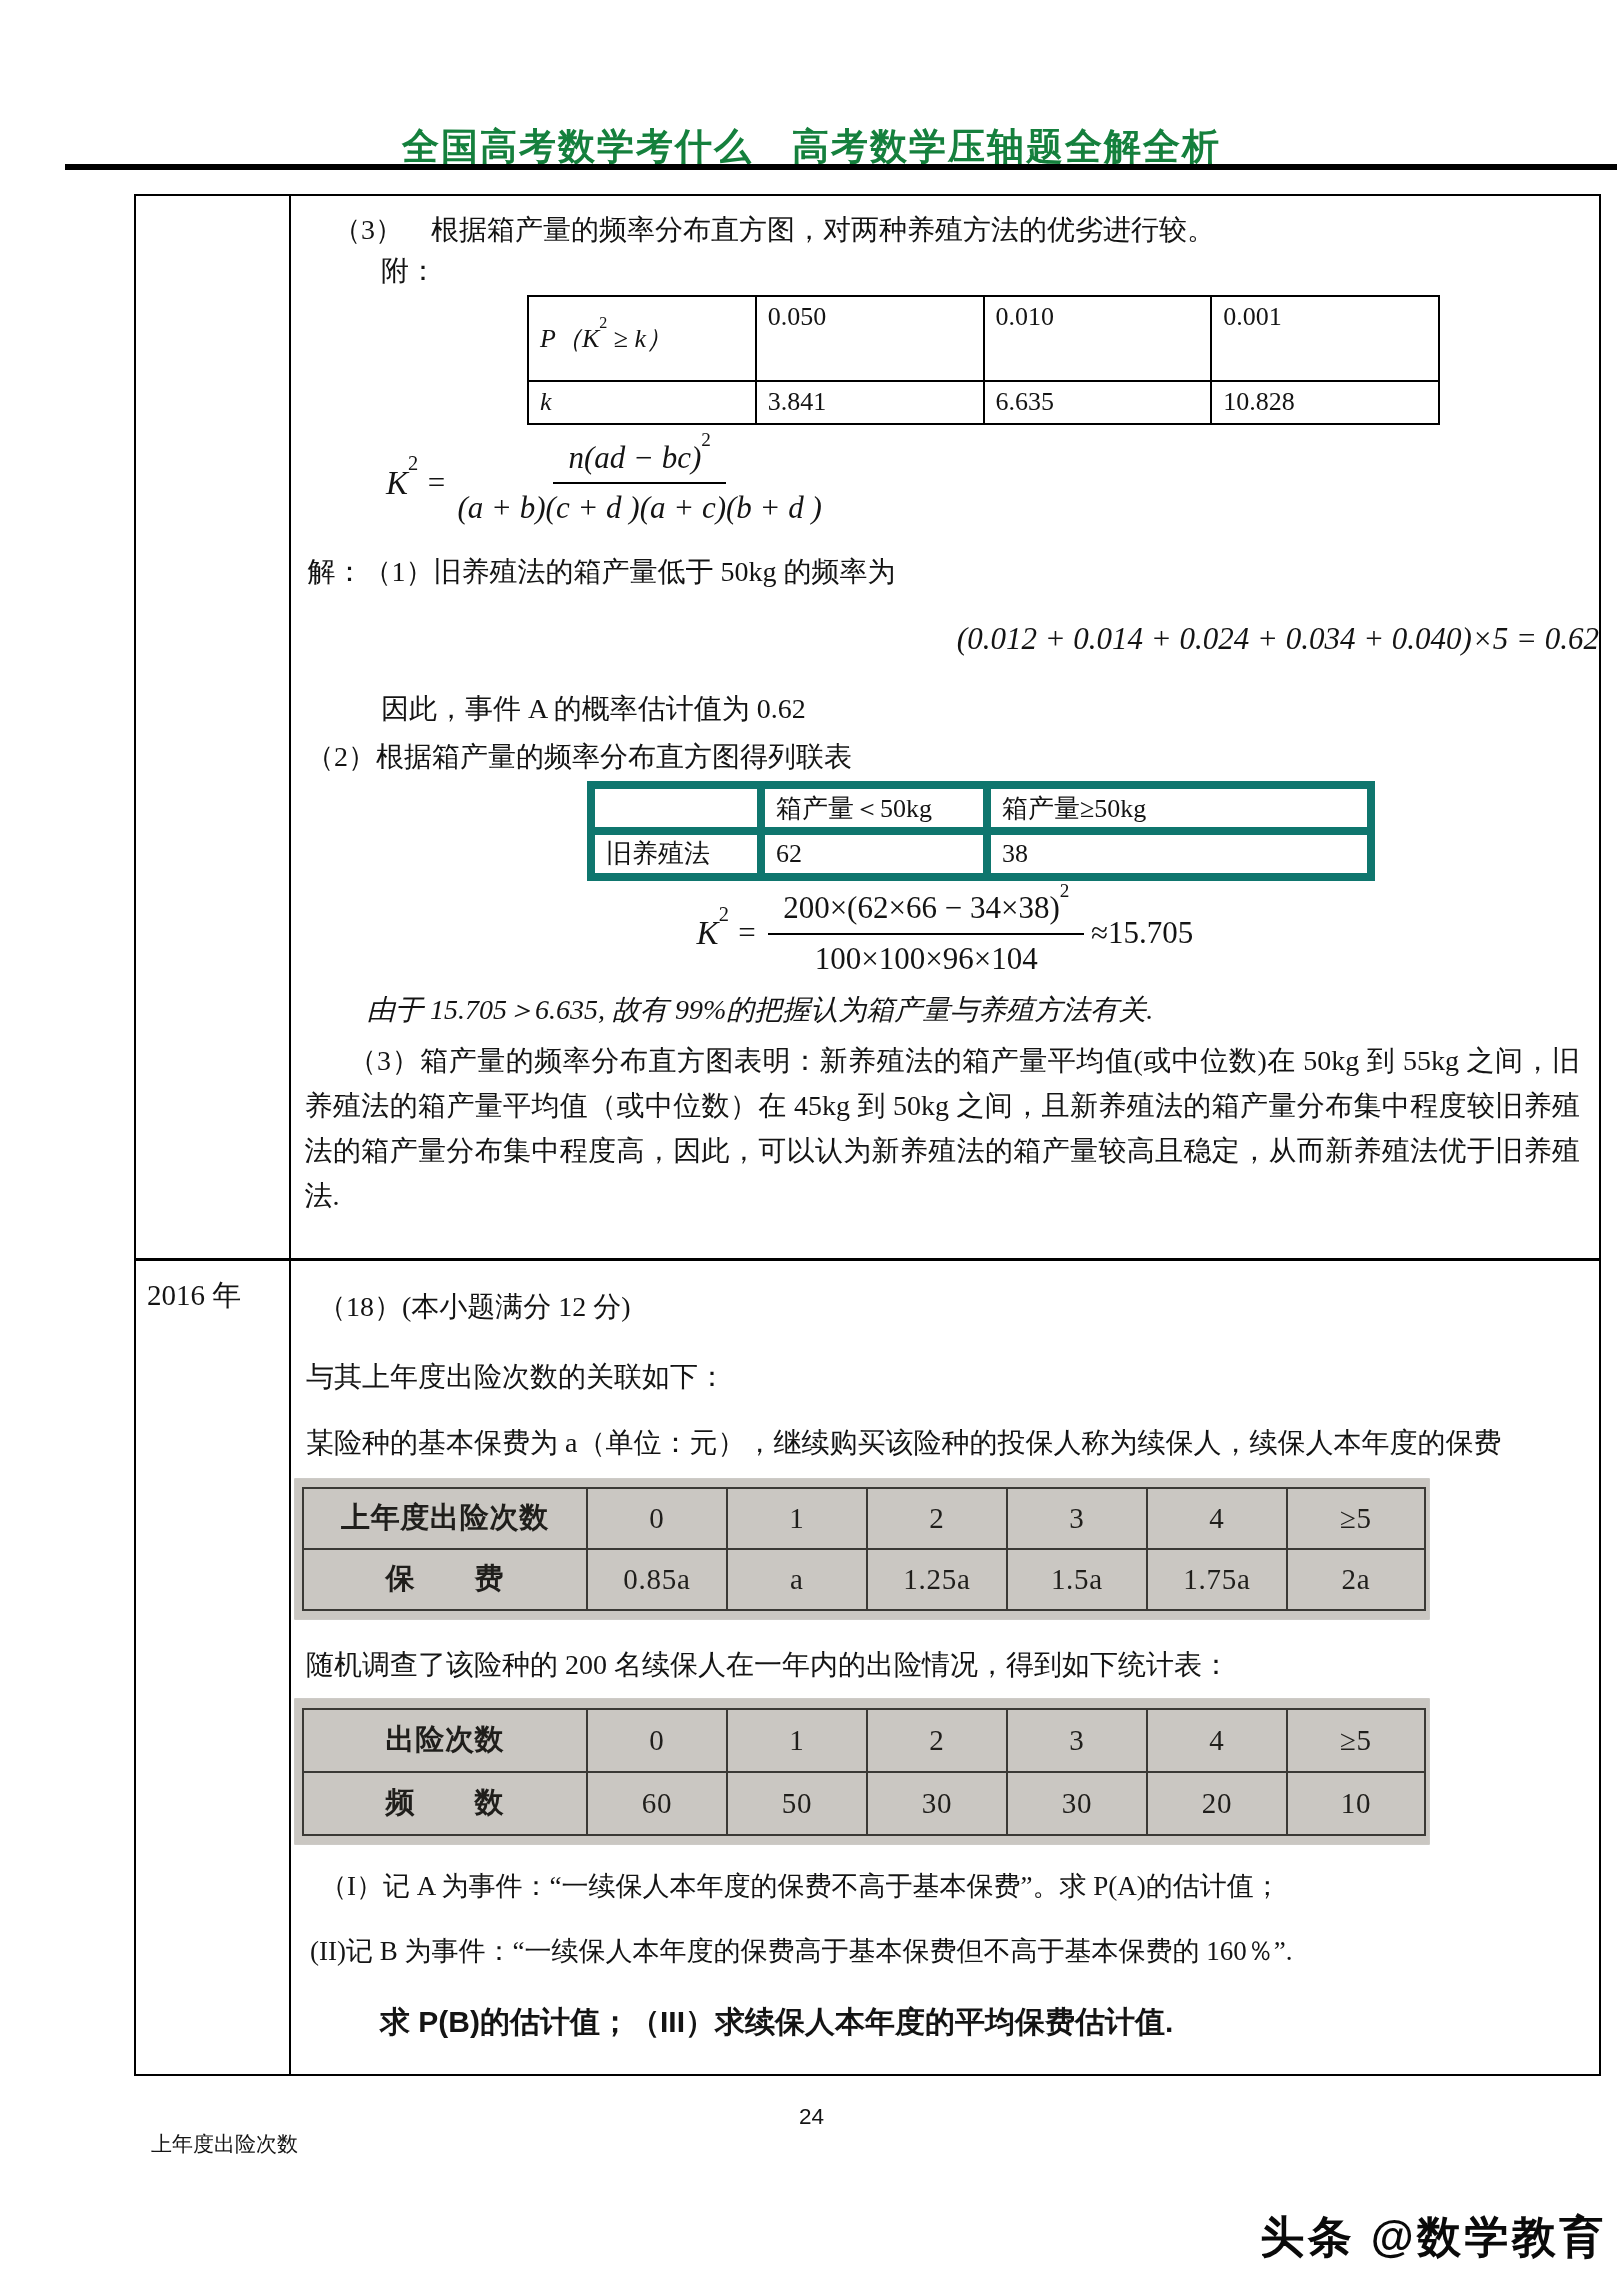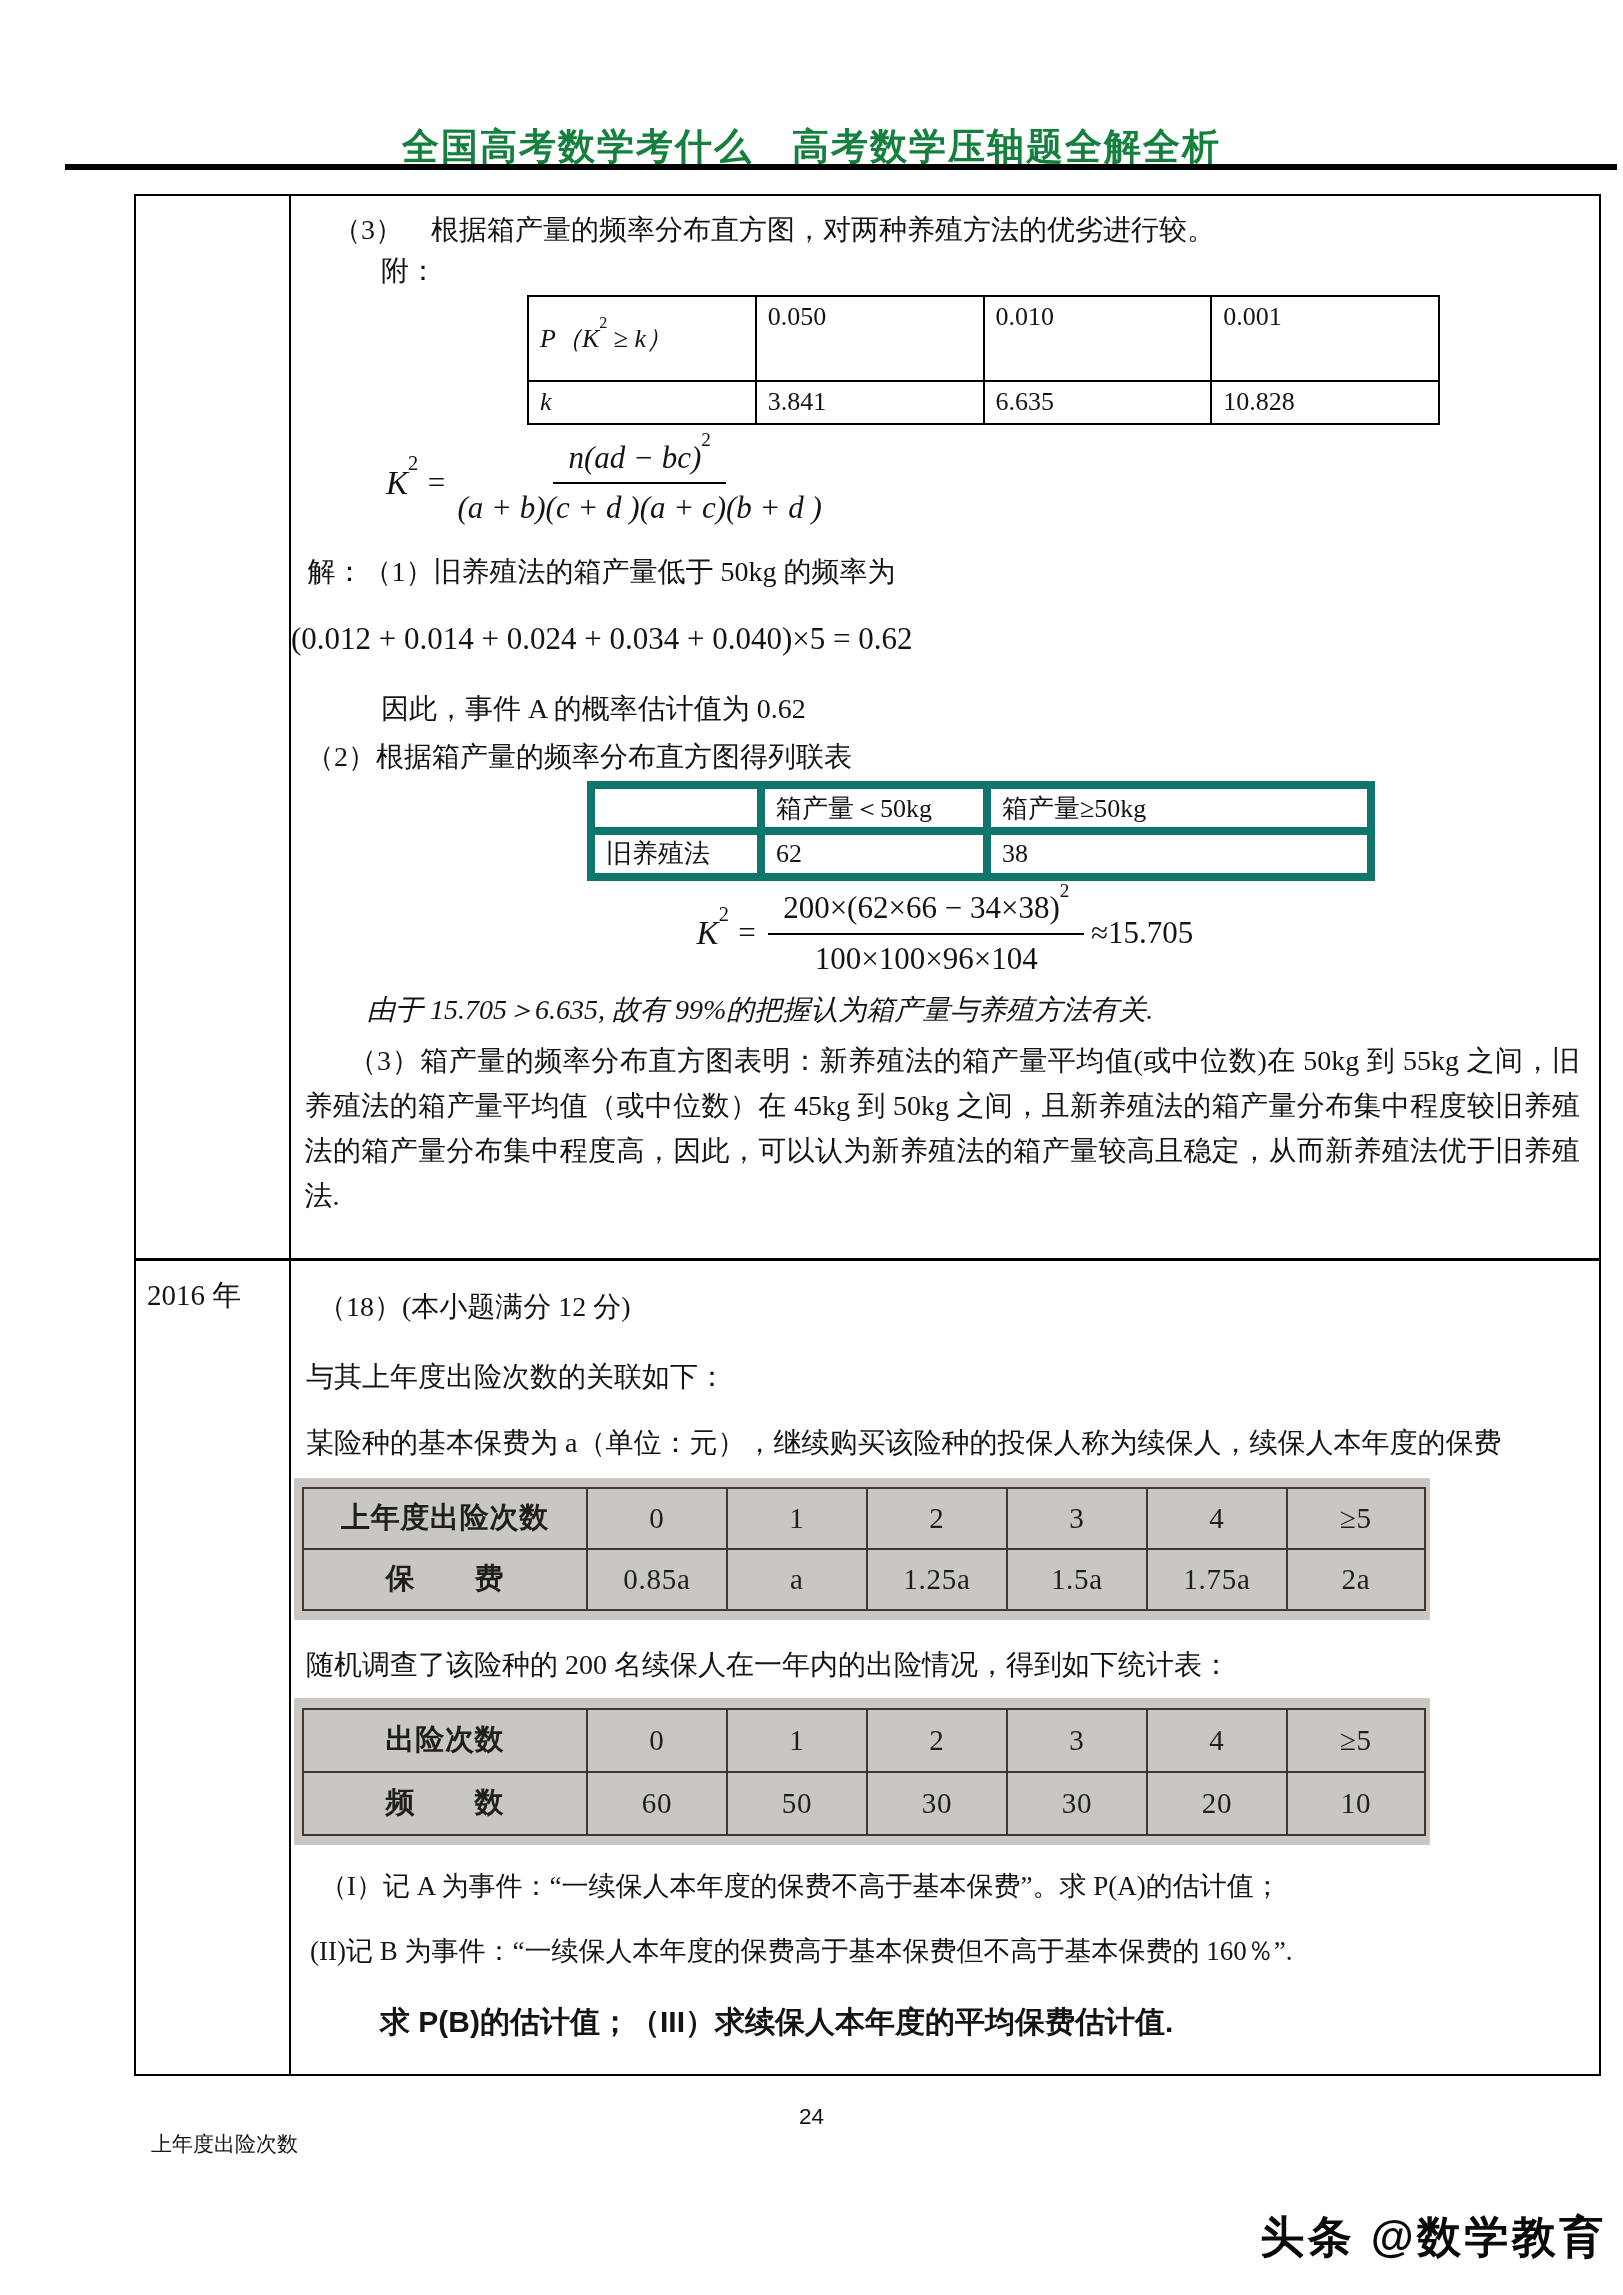--- a/index.html
+++ b/index.html
@@ -40,21 +40,21 @@
   .ktable td { border:2px solid #000; font-size:26px; padding:5.5px 11px; }
   .ktable tr.krow1 td { height:85px; vertical-align:top; }
   .ktable tr.krow1 td.kphead { vertical-align:middle; }
   .ktable tr.krow2 td { height:43px; vertical-align:middle; }
   .kphead i { font-style:italic; }
   sup.msup { font-size:0.62em; position:relative; top:-0.55em; }
   
   .formula { display:flex; align-items:center; font-size:31px; }
   .formula i { font-style:italic; }
   .f1 { margin:15px 0 0 95px; }
-  .f2 { margin:31px 0 0 0; justify-content:flex-start; font-size:31px; }
+  .f2 { margin:31px 0 0 0; justify-content:flex-end; font-size:31px;font-style:italic; }
   .f3 { margin:9.5px 0 0 0; justify-content:center; }
   .f-lhs { font-size:33px; margin-right:9.5px; }
   .f-eq  { margin-right:12.3px; }
   .frac  { display:inline-flex; flex-direction:column; align-items:center; text-align:center; }
   .frac .num { padding:0 15px 6.8px; border-bottom:2px solid #000; line-height:1.15; }
   .frac .den { padding-top:5.5px; line-height:1.15; }
   .f-approx { margin-left:6.8px; }
   .solve1      { margin:27px 0 0 16.4px; }
   .conclusion1 { margin:33px 0 0 90px; }
   .p2-line     { margin:11px 0 0 15px; }

